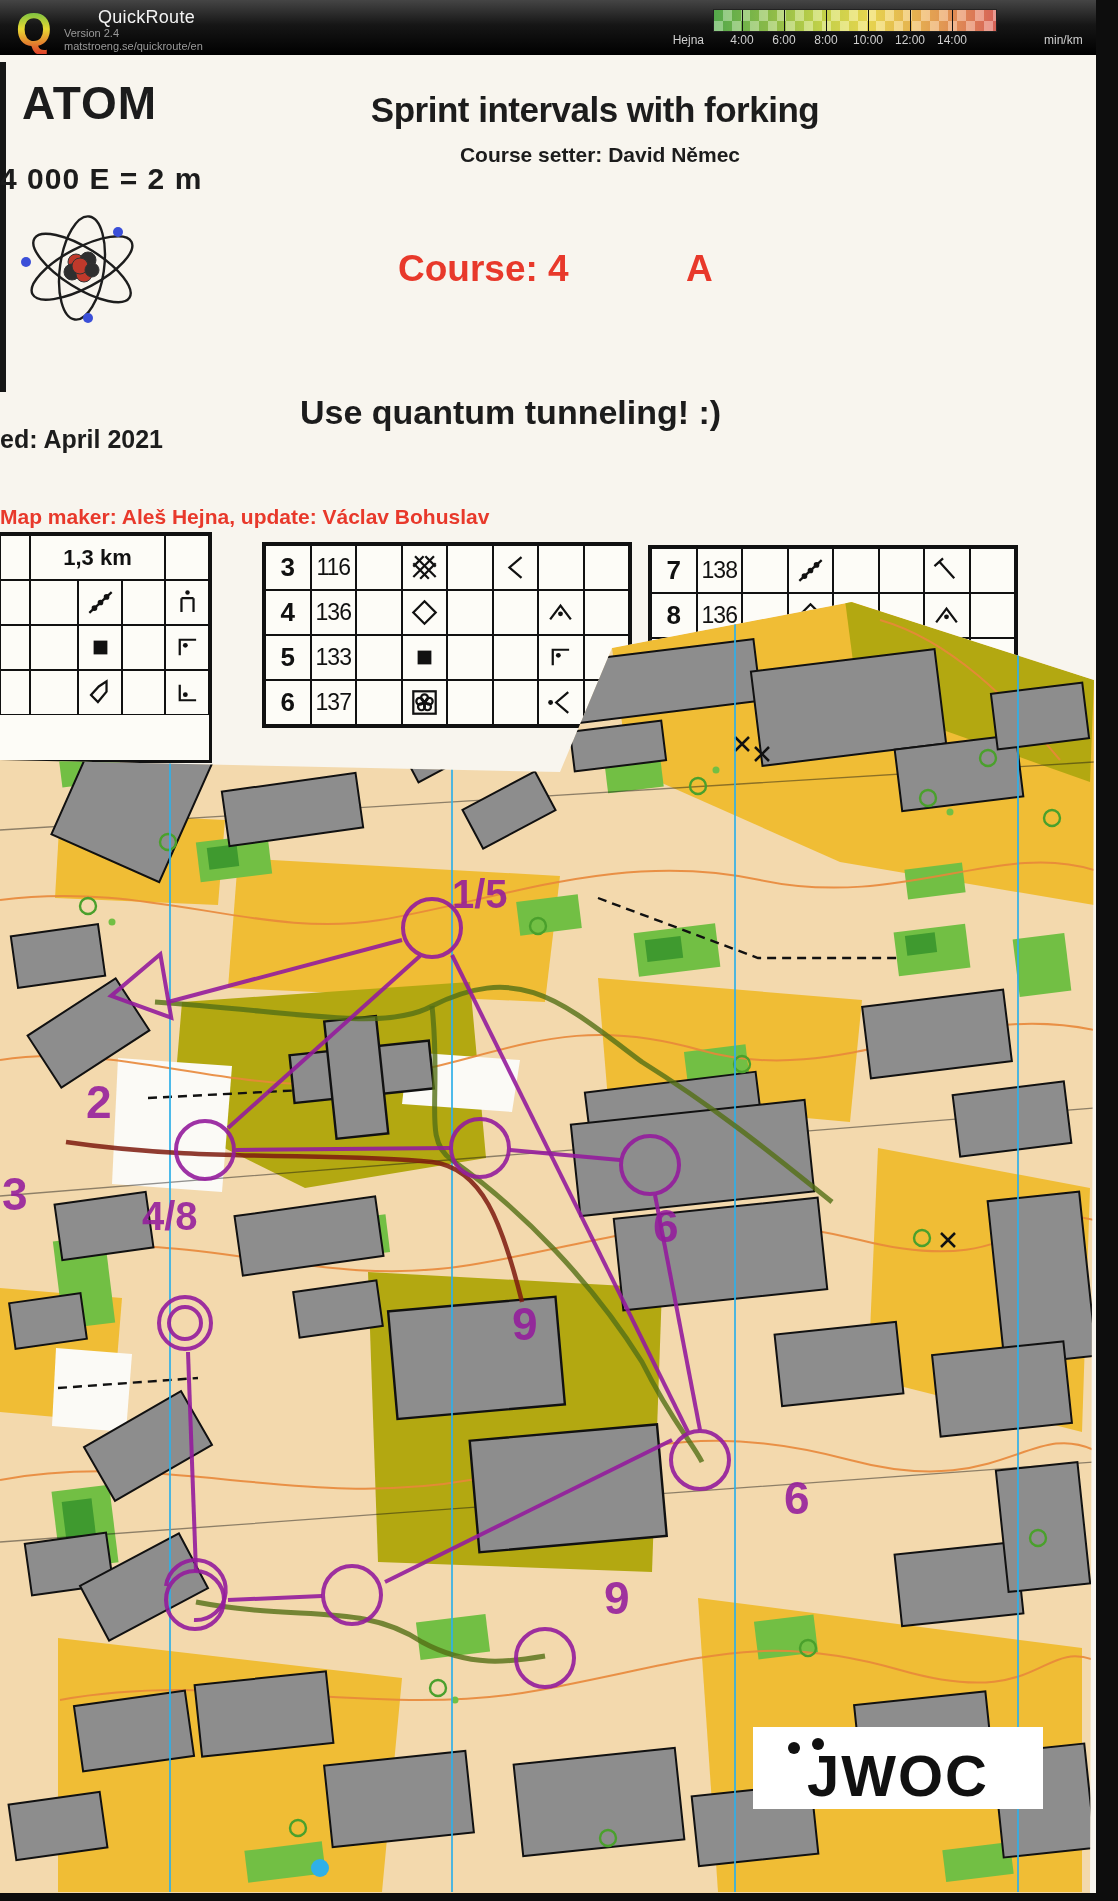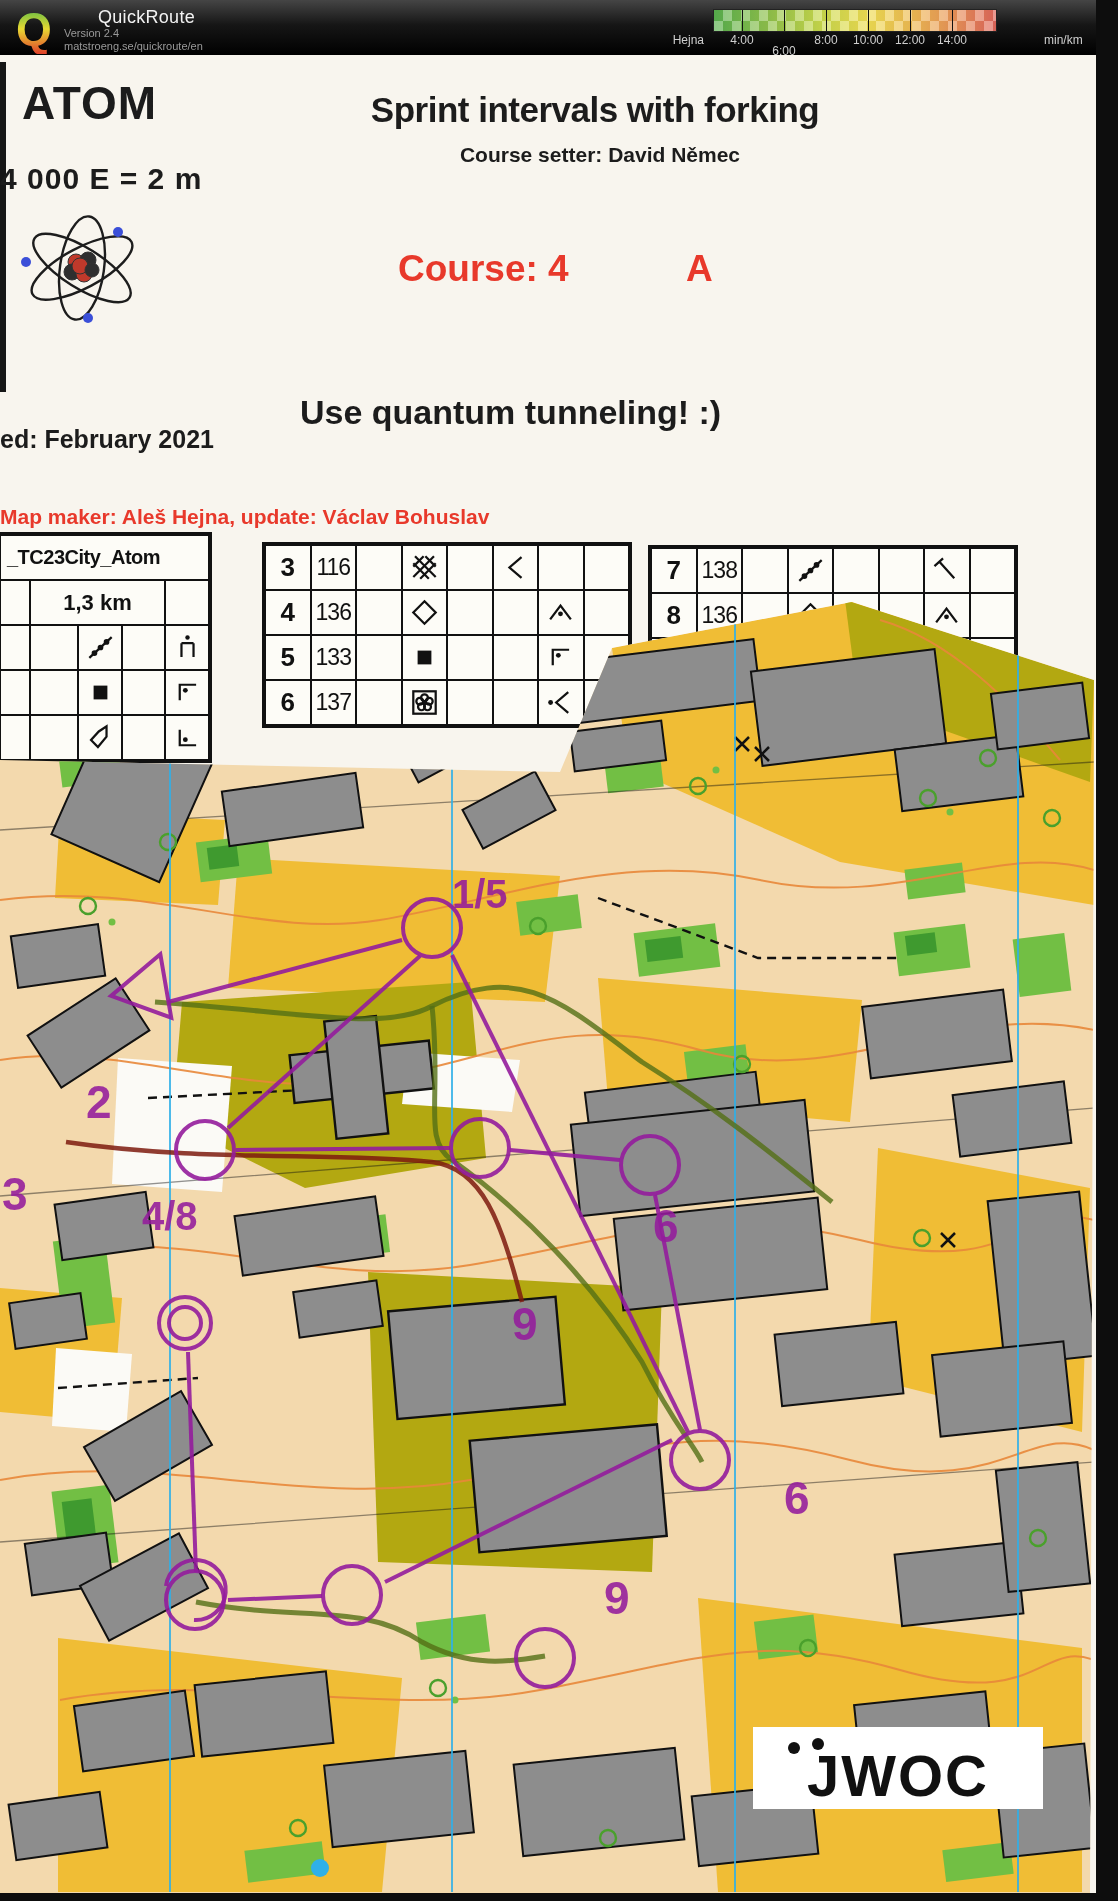--- a/index.html
+++ b/index.html
@@ -79,21 +79,21 @@
   <div class="ptick" style="left: 28px;"></div>
       <div class="ptick" style="left: 70px;"></div>
       <div class="ptick" style="left: 112px;"></div>
       <div class="ptick" style="left: 154px;"></div>
       <div class="ptick" style="left: 196px;"></div>
       <div class="ptick" style="left: 238px;"></div>
     </div>
   <div id="paceticks"></div>
   <div id="paceunit" class="abs">min/km</div>
 <div class="plabel abs" style="left: 720px;">4:00</div>
-    <div class="plabel abs" style="left: 762px; margin-top: 11px;">6:00</div>
+    <div class="plabel abs" style="left: 762px;">6:00</div>
     <div class="plabel abs" style="left: 804px;">8:00</div>
     <div class="plabel abs" style="left: 846px;">10:00</div>
     <div class="plabel abs" style="left: 888px;">12:00</div>
     <div class="plabel abs" style="left: 930px;">14:00</div>
   </div>
 
 <div id="paper" class="abs"></div>
 <div id="edgeL" class="abs"></div>
 
 <div id="mapname" class="abs blacktxt">ATOM</div>
@@ -111,30 +111,29 @@
     <circle cx="62" cy="72" r="8" fill="#2f2f2f"></circle>
       <circle cx="74" cy="74" r="8" fill="#c0392b"></circle>
     <circle cx="70" cy="66" r="8" fill="#c0392b"></circle>
       <circle cx="82" cy="70" r="7" fill="#2f2f2f"></circle>
   </g>
   <circle cx="108" cy="32" r="5" fill="#3b4fd8"></circle>
   <circle cx="16" cy="62" r="5" fill="#3b4fd8"></circle>
   <circle cx="78" cy="118" r="5" fill="#3b4fd8"></circle>
 </svg>
 
-<div id="printed" class="abs blacktxt">ed: February 2021</div>
+<div id="printed" class="abs blacktxt">ed: April 2021</div>
 <div id="title" class="abs blacktxt">Sprint intervals with forking</div>
 <div id="setter" class="abs blacktxt">Course setter: David Němec</div>
 <div id="coursenum" class="abs">Course: 4</div>
 <div id="variant" class="abs">A</div>
 <div id="note" class="abs blacktxt">Use quantum tunneling! :)</div>
 <div id="mapmaker" class="abs">Map maker: Aleš Hejna, update: Václav Bohuslav</div>
 
 <div id="tleft" class="ctable">
-    <div class="cell hdr" style="grid-column:1/6">_TC23City_Atom</div>
     <div class="cell " style="grid-column:1/2"></div>
     <div class="cell len" style="grid-column:2/5">1,3 km</div>
     <div class="cell " style="grid-column:5/6"></div>
     <div class="cell "></div>
     <div class="cell "></div>
     <div class="cell ">
       <svg class="sym" viewBox="0 0 36 36">
         <line x1="5" y1="30" x2="31" y2="6"></line>
         <circle cx="11" cy="24.5" r="3.3" fill="#111" stroke="none"></circle>
         <circle cx="18" cy="18" r="3.3" fill="#111" stroke="none"></circle>

